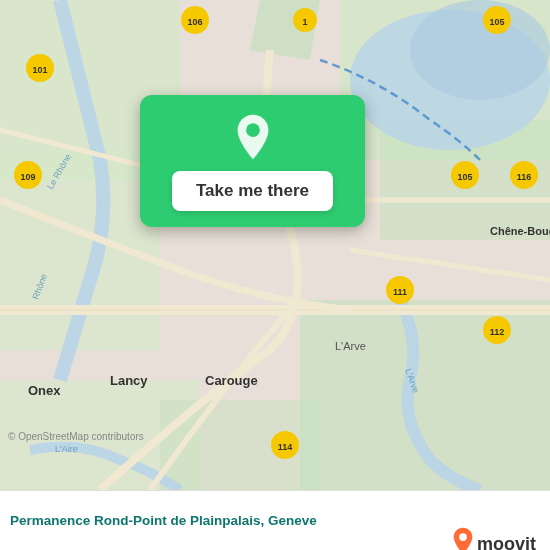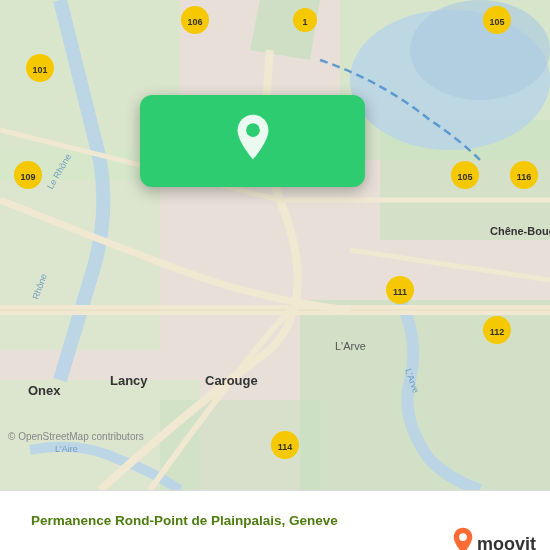--- a/index.html
+++ b/index.html
@@ -72,22 +72,21 @@
     }
 
     #bottom-left {
       display: flex;
       flex-direction: column;
     }
 
     #location-title {
       font-size: 13.5px;
       font-weight: 600;
-      color: #4d7c0f;
-      margin-left: 21px;
+      color: #0f766e;
     }
 
     #attribution-text {
       font-size: 10px;
       color: #888;
       position: absolute;
       bottom: 48px;
       left: 8px;
     }
 
@@ -193,20 +192,21 @@
   </svg>
 
   
   <div id="location-card">
 
     <svg id="location-pin-icon" viewBox="0 0 48 56" xmlns="http://www.w3.org/2000/svg">
       <path d="M24 2C14.06 2 6 10.06 6 20c0 13.5 18 34 18 34S42 33.5 42 20C42 10.06 33.94 2 24 2z" fill="white" opacity="0.9"></path>
       <circle cx="24" cy="20" r="8" fill="#2ecc71"></circle>
     </svg>
 
+    <button id="take-me-there-btn">Take me there</button>
   </div>
 
   
   <span id="attribution-text">© OpenStreetMap contributors</span>
 </div>
 
 <div id="bottom-bar">
   <div id="bottom-left">
     <span id="location-title">Permanence Rond-Point de Plainpalais, Geneve</span>
   </div>

